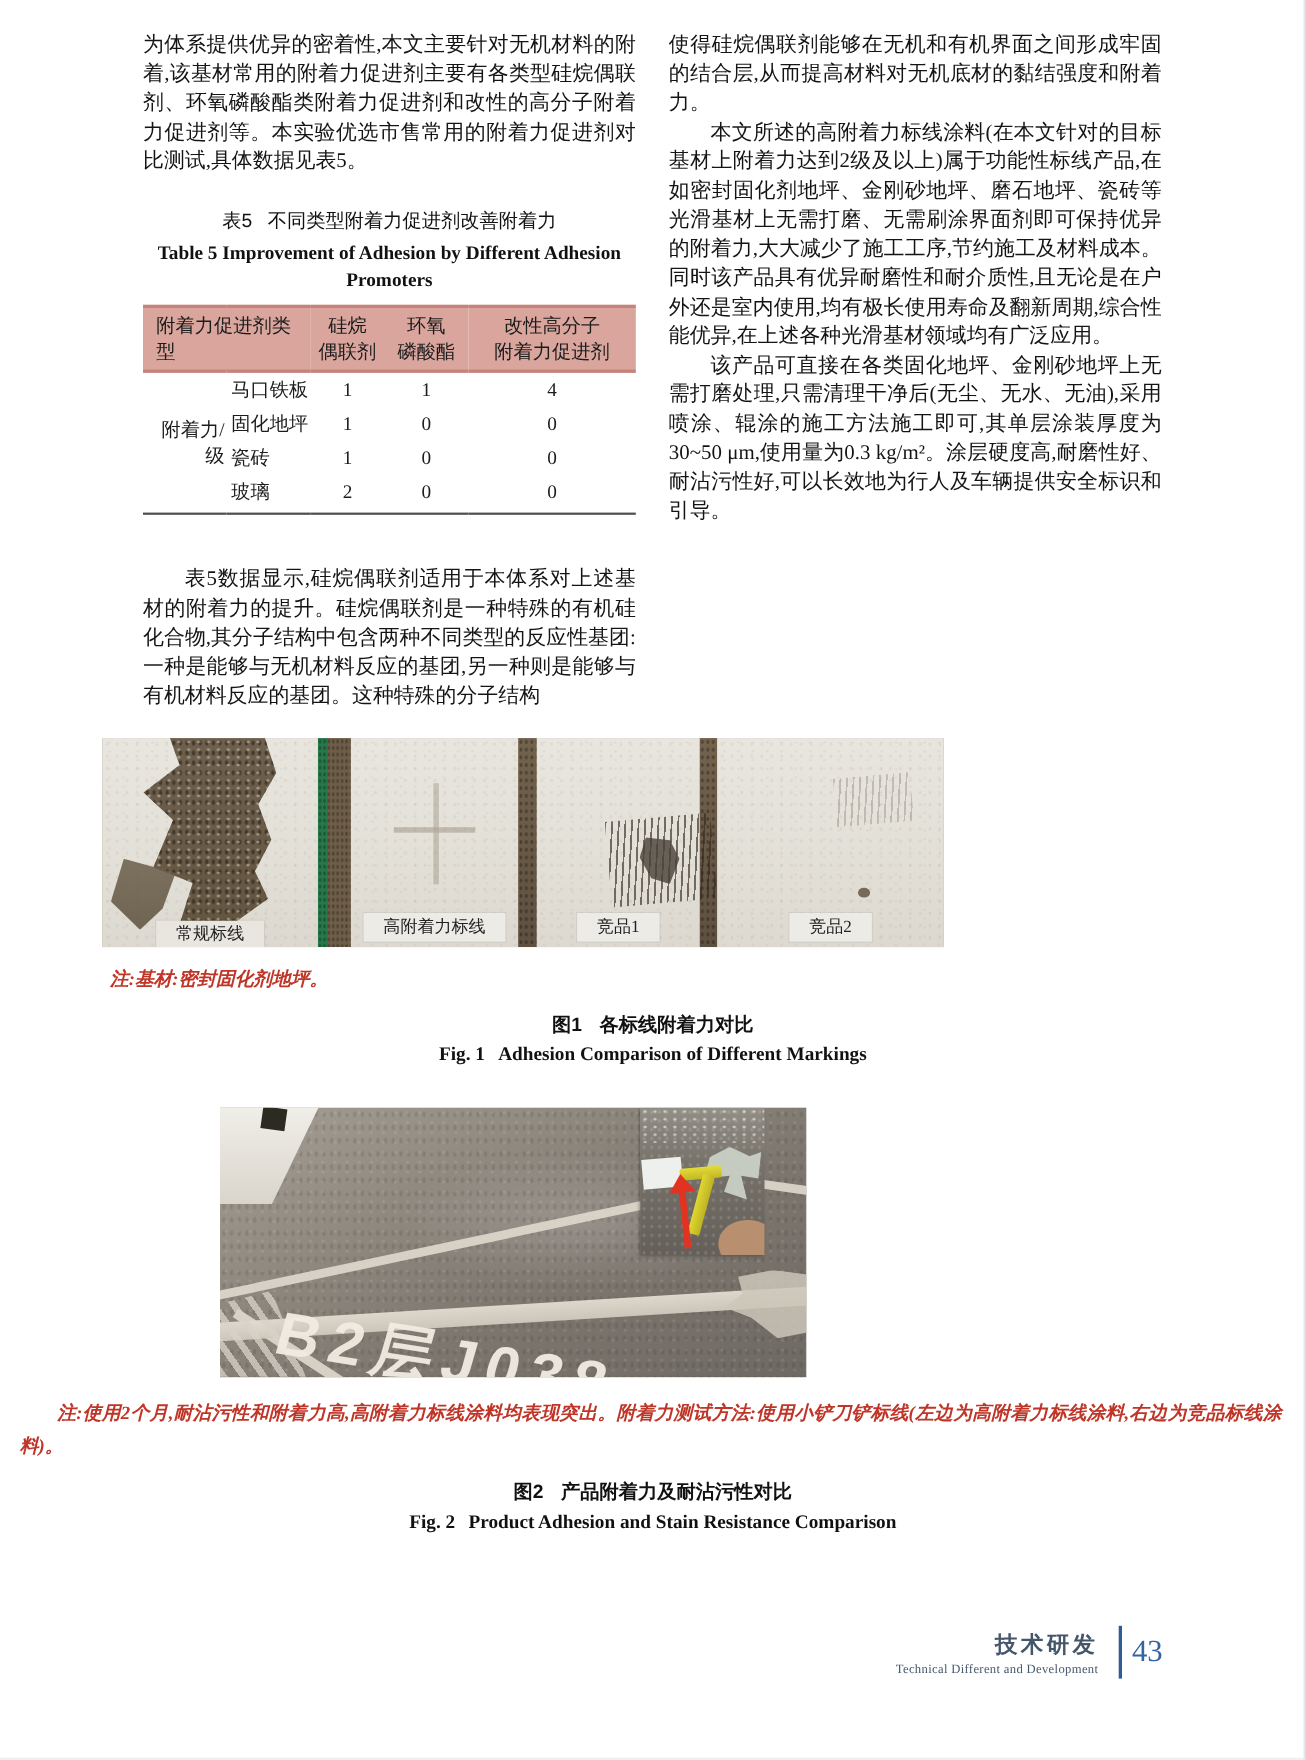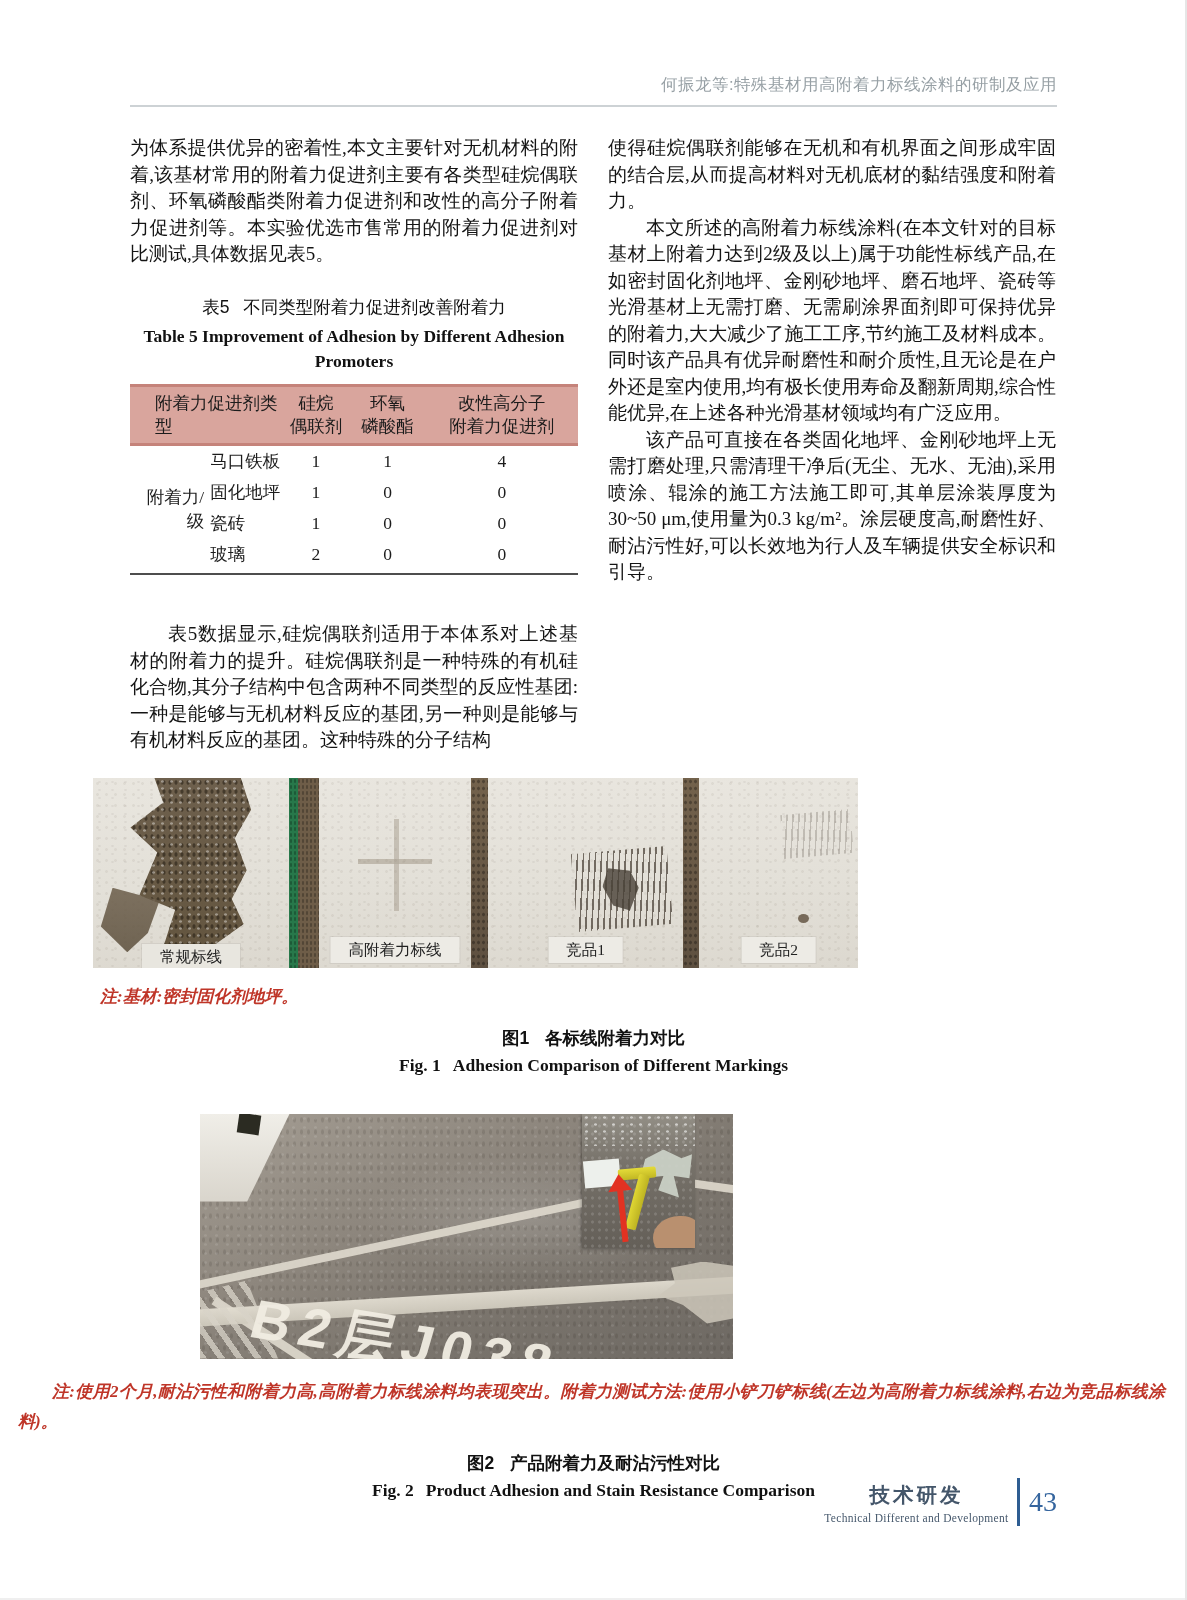--- a/index.html
+++ b/index.html
@@ -35,21 +35,21 @@
   .tbl-title-en{
     margin-top:5px; text-align:center; font-weight:bold; font-size:17.5px;
     line-height:25px; white-space:pre-line; color:#111;
   }
   table.t5{ width:100%; border-collapse:collapse; margin-top:10px; font-size:17.5px; }
   table.t5 thead th{
     background:#d9a59d; font-weight:normal; line-height:23px;
     padding:5px 2px; white-space:pre-line; text-align:center;
     border-top:3px solid #c5837a; border-bottom:3px solid #c5837a;
   }
-  table.t5 thead th.first{ text-align:left; padding-left:25px; }
+  table.t5 thead th.first{ text-align:left; padding-left:12px; }
   table.t5 tbody td{ padding:3.5px 2px; text-align:center; line-height:24px; border:none; }
   table.t5 tbody td.group{ text-align:right; padding-left:8px; }
   table.t5 tbody td.sub{ text-align:left; padding-left:4px; }
   table.t5 tbody tr:last-child td{ padding-bottom:7px; }
   table.t5{ border-bottom:2px solid #4d4d4d; }
 
   
   .sec-h{
     margin:24px 0 16px 0;
     font-family:"Liberation Sans","DejaVu Sans",sans-serif;
@@ -193,37 +193,34 @@
   .f2i-scraper-v{ position:absolute; left:50px; top:60px; width:11px; height:56px; background:linear-gradient(90deg,#e0d733,#bdb322); transform:rotate(15deg); border-radius:2px; }
   .f2i-scraper-h{ position:absolute; left:36px; top:54px; width:38px; height:11px; background:linear-gradient(#e4db38,#c1b723); transform:rotate(-5deg); border-radius:2px; }
   .f2i-hand{ position:absolute; right:-8px; bottom:-10px; width:50px; height:42px; background:#b9906f; border-radius:55% 45% 10% 50%; }
   .f2i-arrow{ position:absolute; left:28px; top:60px; width:24px; height:68px; transform:rotate(-6deg); }
   .f2i-arrow .stem{ position:absolute; left:9px; top:14px; width:6px; height:54px; background:#e23222; }
   .f2i-arrow .head{ position:absolute; left:0; top:0; width:0; height:0;
     border-left:12px solid transparent; border-right:12px solid transparent; border-bottom:17px solid #e23222; }
 
   
   .footer{ position:absolute; right:130px; bottom:74px; display:flex; align-items:center; }
-  .footer-text{ text-align:center; margin-right:8px; }
+  .footer-text{ text-align:right; margin-right:18px; }
   .footer-zh{
     font-family:"Liberation Sans","DejaVu Sans",sans-serif; font-weight:bold;
     font-size:20.5px; color:#44566a; letter-spacing:3px;
   }
   .footer-en{ font-size:11.5px; color:#46586c; margin-top:3px; letter-spacing:.3px; }
   .footer-bar{ width:3.5px; height:48px; background:#2e5d92; margin-right:9px; }
   .footer-num{ font-size:28px; color:#35659e; }
 </style>
 </head>
 <body>
 
 <div class="page">
 
-  <div class="page-header">
-    <span>何振龙等:特殊基材用高附着力标线涂料的研制及应用</span>
-  </div>
 
   <div class="columns">
 
     <div class="col">
       <p class="body-p">为体系提供优异的密着性,本文主要针对无机材料的附着,该基材常用的附着力促进剂主要有各类型硅烷偶联剂、环氧磷酸酯类附着力促进剂和改性的高分子附着力促进剂等。本实验优选市售常用的附着力促进剂对比测试,具体数据见表5。</p>
 
       <div class="tbl-title-zh">
         <span class="lbl">表5</span><span>不同类型附着力促进剂改善附着力</span>
       </div>
       <div class="tbl-title-en">Table 5   Improvement of Adhesion by Different Adhesion
@@ -295,21 +292,21 @@
     </div>
     <div class="f1sep green" style="width:30px"></div>
     <div class="f1p" style="width:152px">
       <div class="f1-cross">
           <div class="h"></div>
           <div class="v"></div>
         </div>
       <div class="f1label">高附着力标线</div>
     </div>
     <div class="f1sep" style="width:17px"></div>
-    <div class="f1p" style="width:195px">
+    <div class="f1p" style="width:148px">
       <div class="f1-scratch">
           <div class="core"></div>
         </div>
       <div class="f1label">竞品1</div>
     </div>
     <div class="f1sep" style="width:16px"></div>
     <div class="f1p" style="flex:1">
       <div class="f1-scratch faint"></div>
       <div class="f1-dot" style="left:62%; top:72%;"></div>
       <div class="f1label">竞品2</div>

